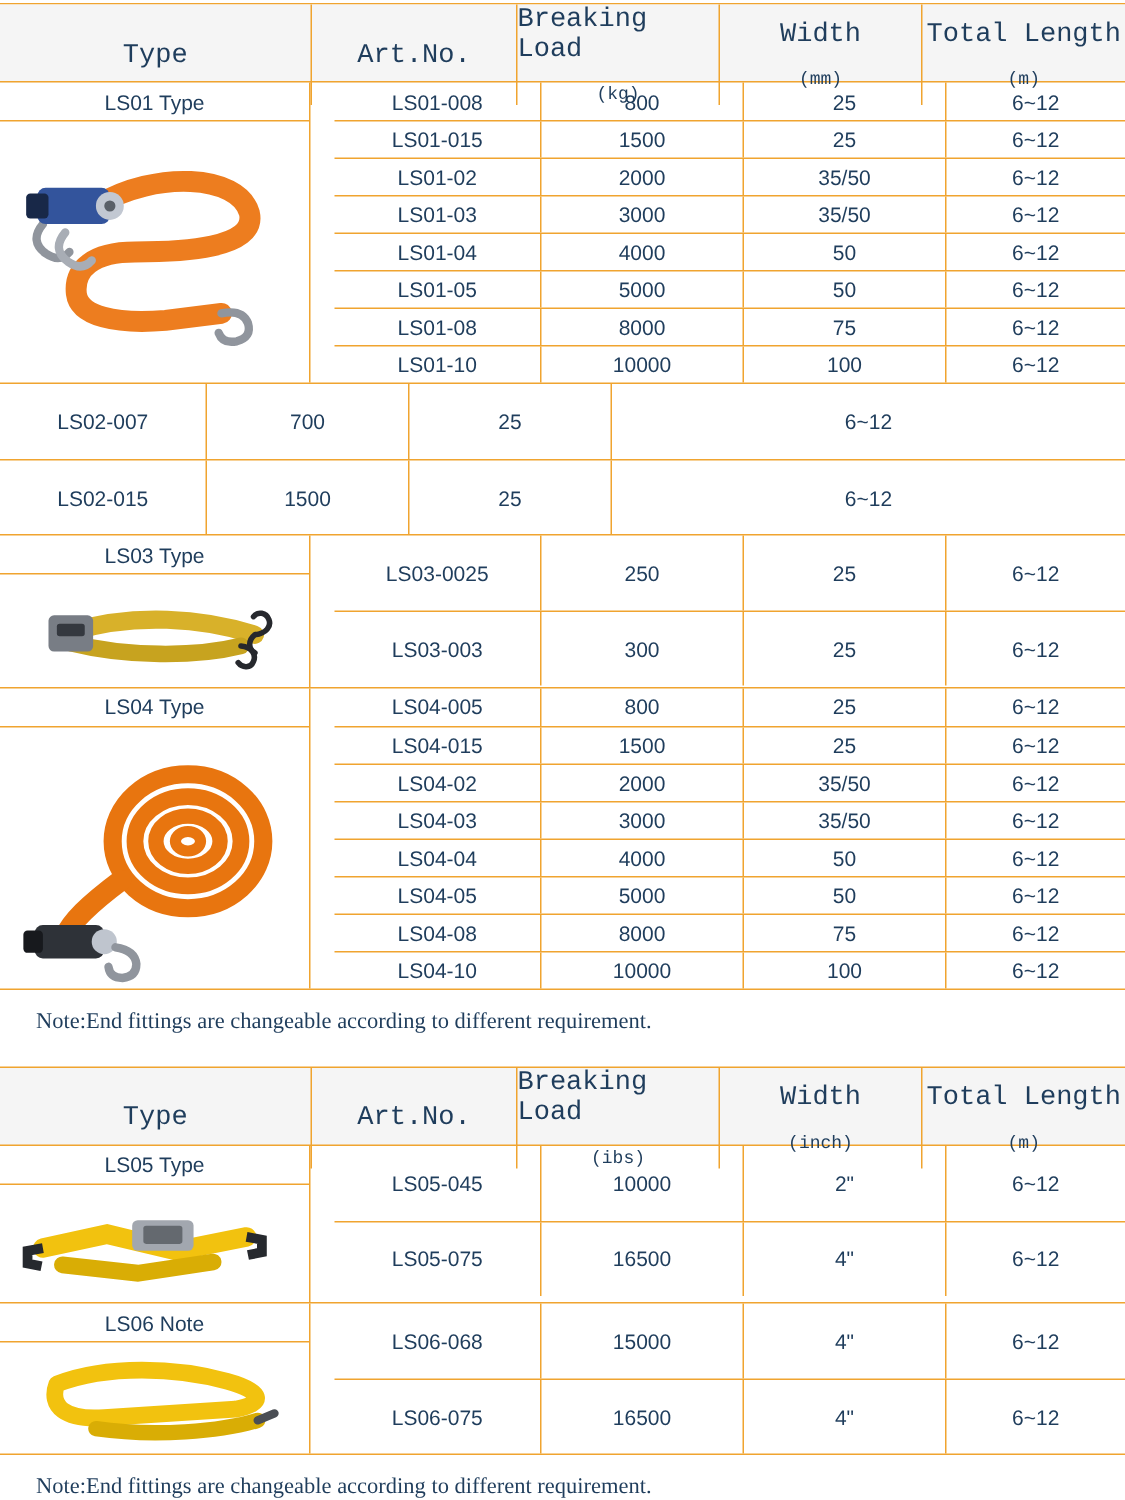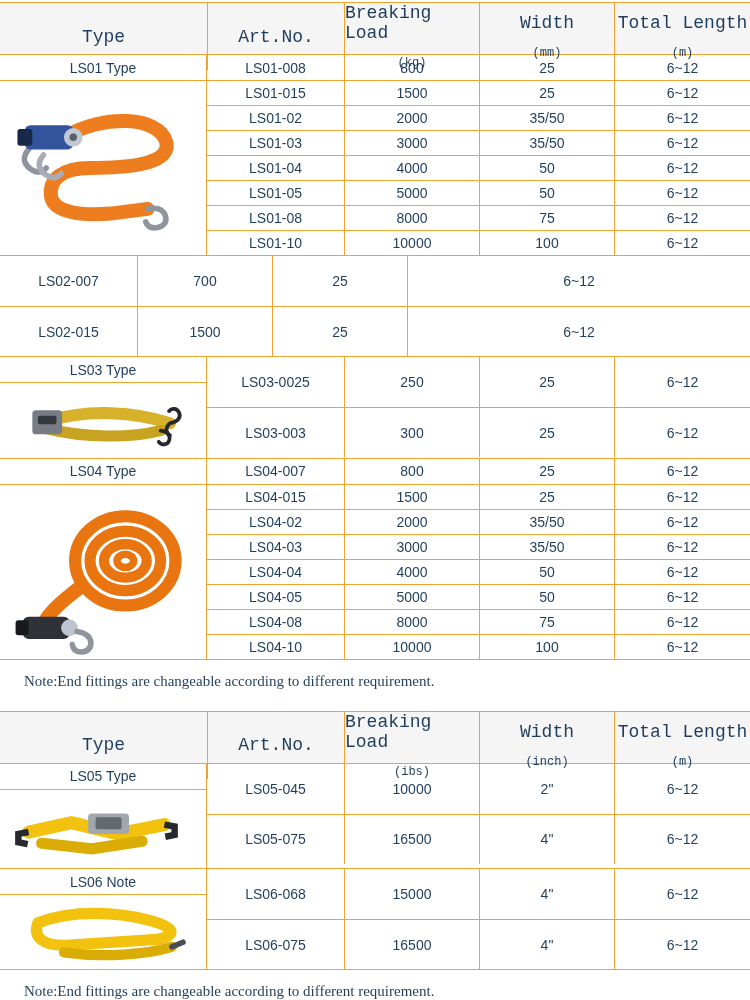--- a/index.html
+++ b/index.html
@@ -24,21 +24,21 @@
     height: 52px;
   }
   .th {
     display: flex; flex-direction: column;
     align-items: center; justify-content: center; font-family: Liberation Mono, monospace;
   }
   .th + .th { border-left: 1px solid var(--border, #F0A42F); }
   .th-label { font-size: 18px; line-height: 20px; }
   .th-unit  { font-size: 12px; line-height: 13px; margin-top: 14px; }
 
-  .tgroup { display: flex; border-bottom: 1px solid var(--border, #F0A42F); }
+  .tgroup { display: flex; border-bottom: 1px solid var(--border, #F0A42F); gap: 16px; }
   .type-col {
     width: 207px; border-right: 1px solid var(--border, #F0A42F);
     display: flex; flex-direction: column;
   }
   .type-label {
     height: 26px; border-bottom: 1px solid var(--border, #F0A42F);
     display: flex; align-items: center; justify-content: center;
     font-size: 14px;
   }
   .type-img {
@@ -214,21 +214,21 @@
               <path d="M76 102 C 52 120 40 132 36 142" fill="none" stroke="#E8750F" stroke-width="15" stroke-linecap="round"></path>
               <rect x="14" y="134" width="50" height="24" rx="6" fill="#2E3238"></rect>
               <rect x="6" y="138" width="14" height="16" rx="3" fill="#17191D"></rect>
               <circle cx="64" cy="146" r="9" fill="#BFC5CE"></circle>
               <path d="M72 150 q 14 2 15 12 q 0 9 -10 10 q -9 0 -10 -8" fill="none" stroke="#90959D" stroke-width="6" stroke-linecap="round"></path>
             </svg>
           </div>
         </div>
         <div class="rows-col">
           <div class="trow">
-            <div class="td">LS04-007</div>
+            <div class="td">LS04-005</div>
             <div class="td">800</div>
             <div class="td">25</div>
             <div class="td">6~12</div>
           </div>
           <div class="trow">
             <div class="td">LS04-015</div>
             <div class="td">1500</div>
             <div class="td">25</div>
             <div class="td">6~12</div>
           </div>

